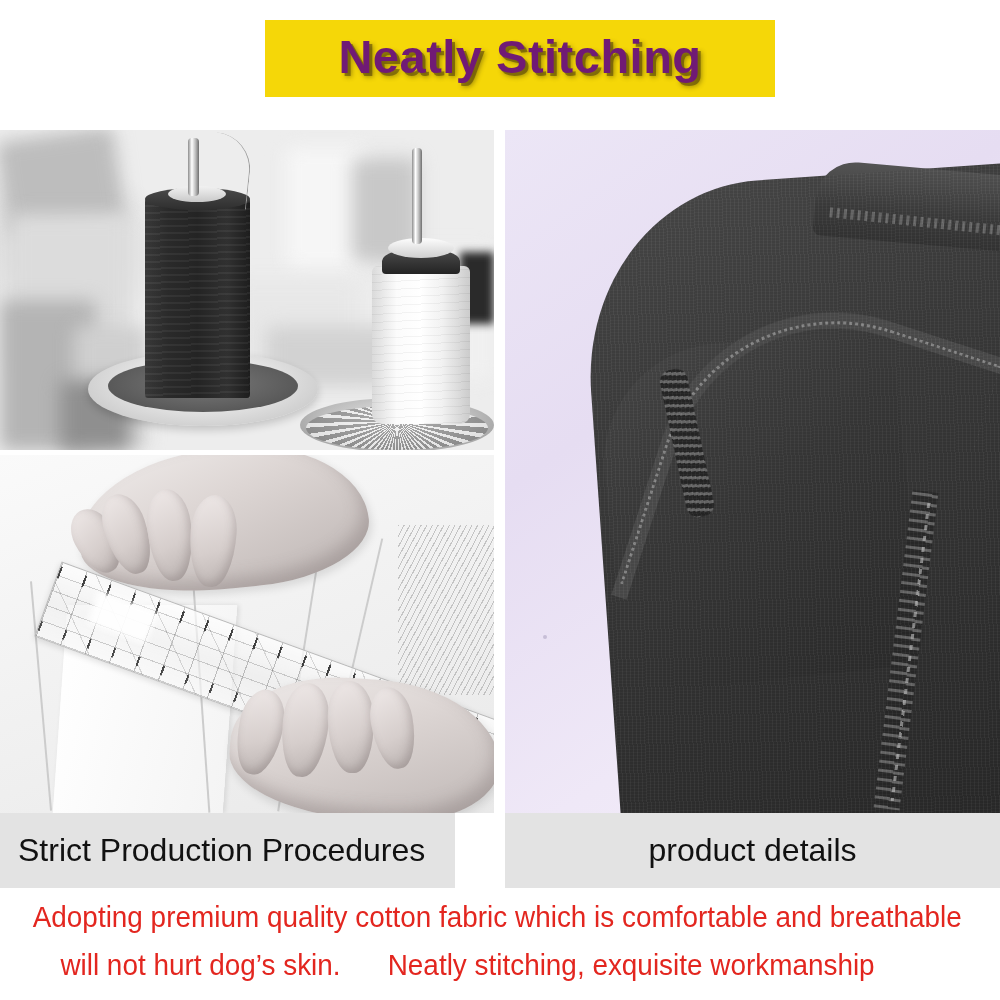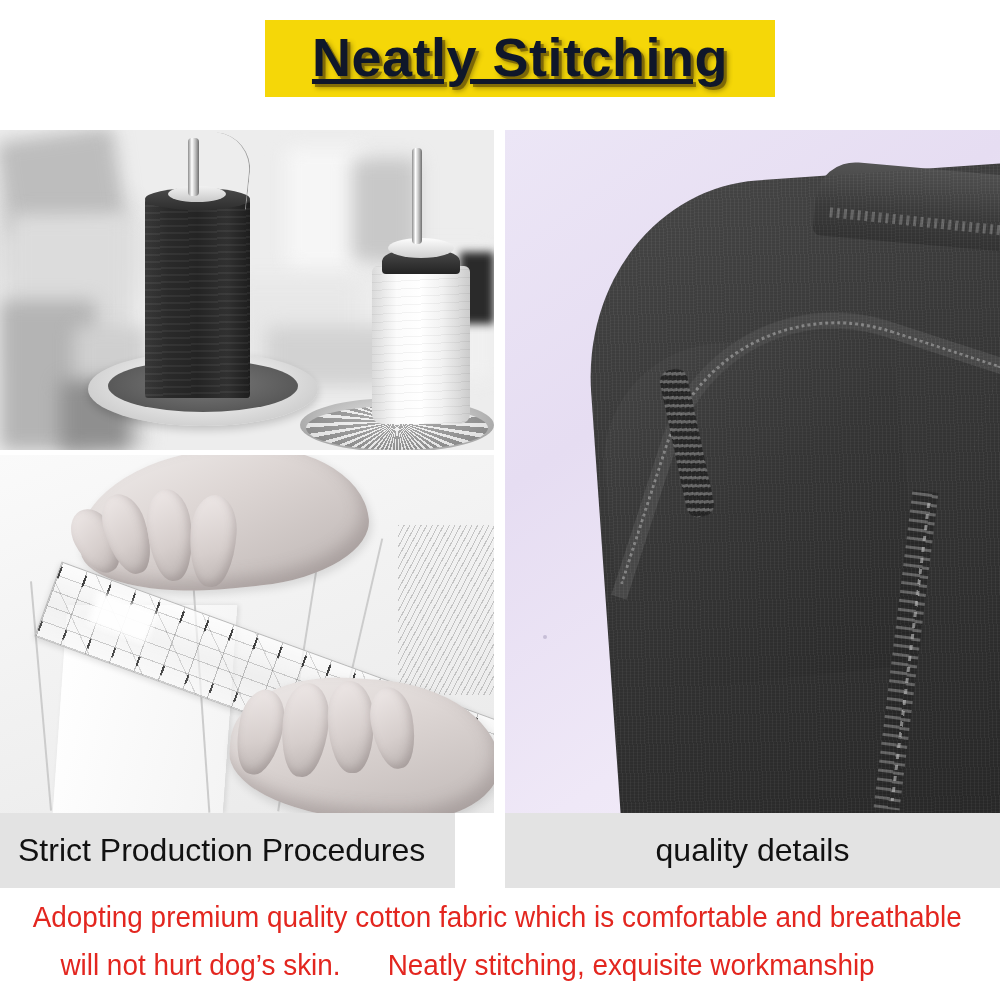--- a/index.html
+++ b/index.html
@@ -22,29 +22,28 @@
     left: 265px;
     top: 20px;
     width: 510px;
     height: 77px;
     background: #F5D708;
     display: flex;
     align-items: center;
     justify-content: center;
   }
   .banner-title {
-    font-size: 54px;
+    font-size: 47px;
     font-weight: bold;
-    color: #0f172a;
+    color: #701a75;
     letter-spacing: 0.5px;
     line-height: 1;
     text-shadow: 3px 3px 0 rgba(80,62,10,0.55), 4px 4px 5px rgba(60,46,5,0.45);
     white-space: nowrap;
     padding-bottom: 4px;
-    text-decoration: underline;
   }
 
   
   .panels {
     position: absolute;
     left: 0;
     top: 130px;
     width: 1000px;
     height: 758px;
   }
@@ -529,21 +528,21 @@
       <div class="side-seam-line"></div>
       <div class="knit-texture"></div>
     </div>
   </div>
 </div>
 
 <div class="caption-strip caption-left">
   <span class="caption-text">Strict Production Procedures</span>
 </div>
 <div class="caption-strip caption-right">
-  <span class="caption-text">quality details</span>
+  <span class="caption-text">product details</span>
 </div>
 
 <div class="red-copy">
   <div class="red-line">Adopting premium quality cotton fabric which is comfortable and breathable</div>
   <div class="red-line">
     <span>will not hurt dog’s skin.</span>
     <span class="red-gap"></span>
     <span>Neatly stitching, exquisite workmanship</span>
   </div>
 </div>

